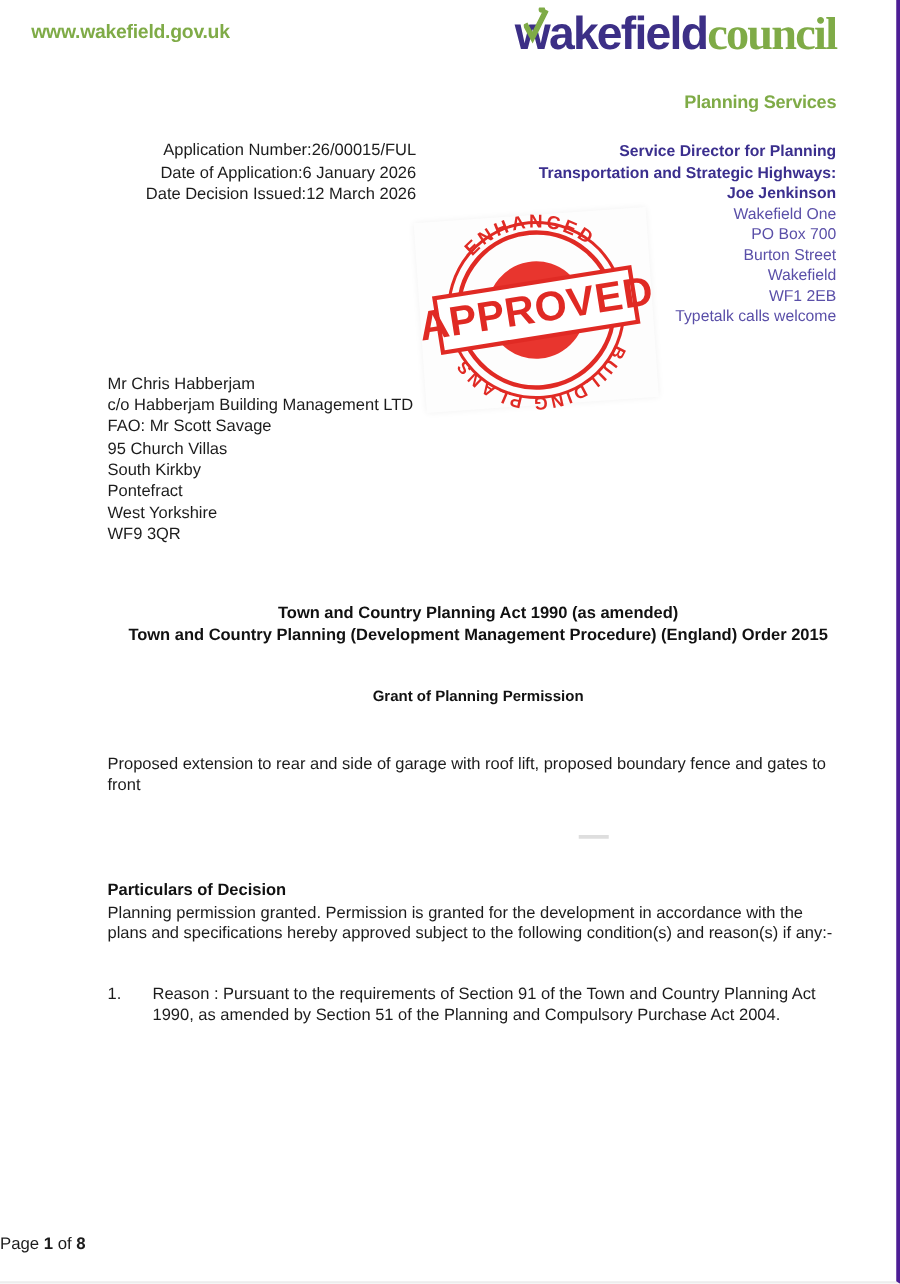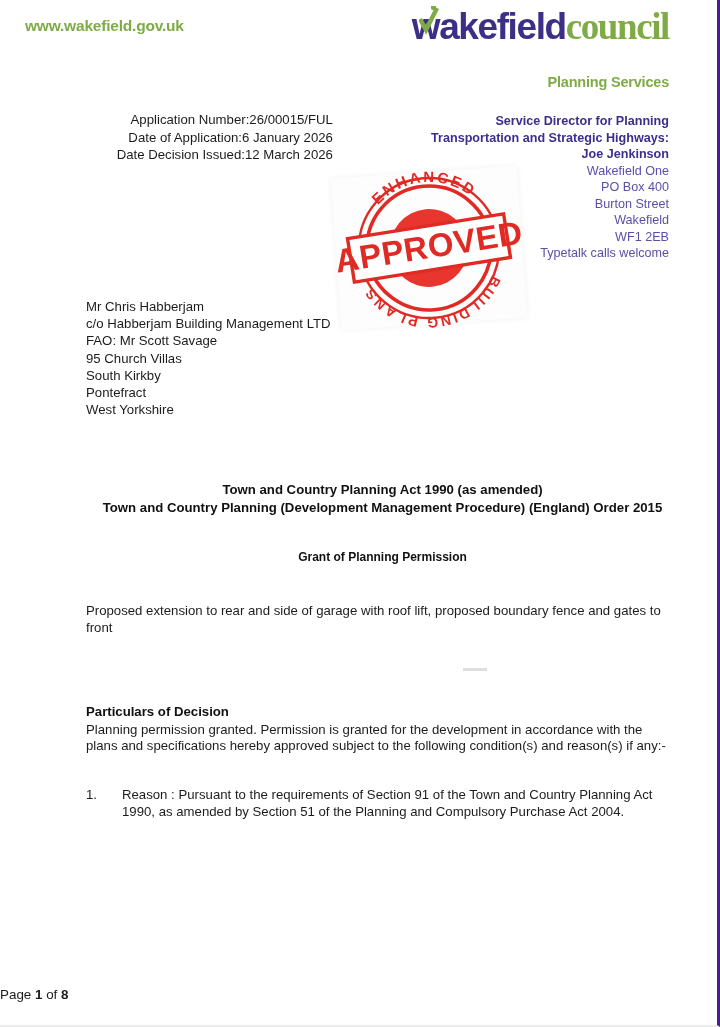--- a/index.html
+++ b/index.html
@@ -248,21 +248,21 @@
     <div class="row">
       <span class="label">Date Decision Issued:</span><span class="value">12 March 2026</span>
     </div>
   </div>
 
   <div class="council-address">
     <div class="bold">Service Director for Planning</div>
     <div class="bold">Transportation and Strategic Highways:</div>
     <div class="bold">Joe Jenkinson</div>
     <div>Wakefield One</div>
-    <div>PO Box 400</div>
+    <div>PO Box 700</div>
     <div>Burton Street</div>
     <div>Wakefield</div>
     <div>WF1 2EB</div>
     <div>Typetalk calls welcome</div>
   </div>
 
   <div class="stamp-wrap">
     <div class="stamp-paper"></div>
     <svg class="stamp-svg" viewBox="0 0 198 160">
       <defs>
@@ -288,20 +288,21 @@
   </div>
 
   <div class="recipient">
     <div>Mr Chris Habberjam</div>
     <div>c/o Habberjam Building Management LTD</div>
     <div>FAO: Mr Scott Savage</div>
     <div>95 Church Villas</div>
     <div>South Kirkby</div>
     <div>Pontefract</div>
     <div>West Yorkshire</div>
+    <div>WF9 3QR</div>
   </div>
 
   <div class="acts">
     <div>Town and Country Planning Act 1990 (as amended)</div>
     <div>Town and Country Planning (Development Management Procedure) (England) Order 2015</div>
   </div>
   <div class="grant-title">Grant of Planning Permission</div>
 
   <div class="section" id="desc-section">
     <p>Proposed extension to rear and side of garage with roof lift, proposed boundary fence and gates to front</p>

